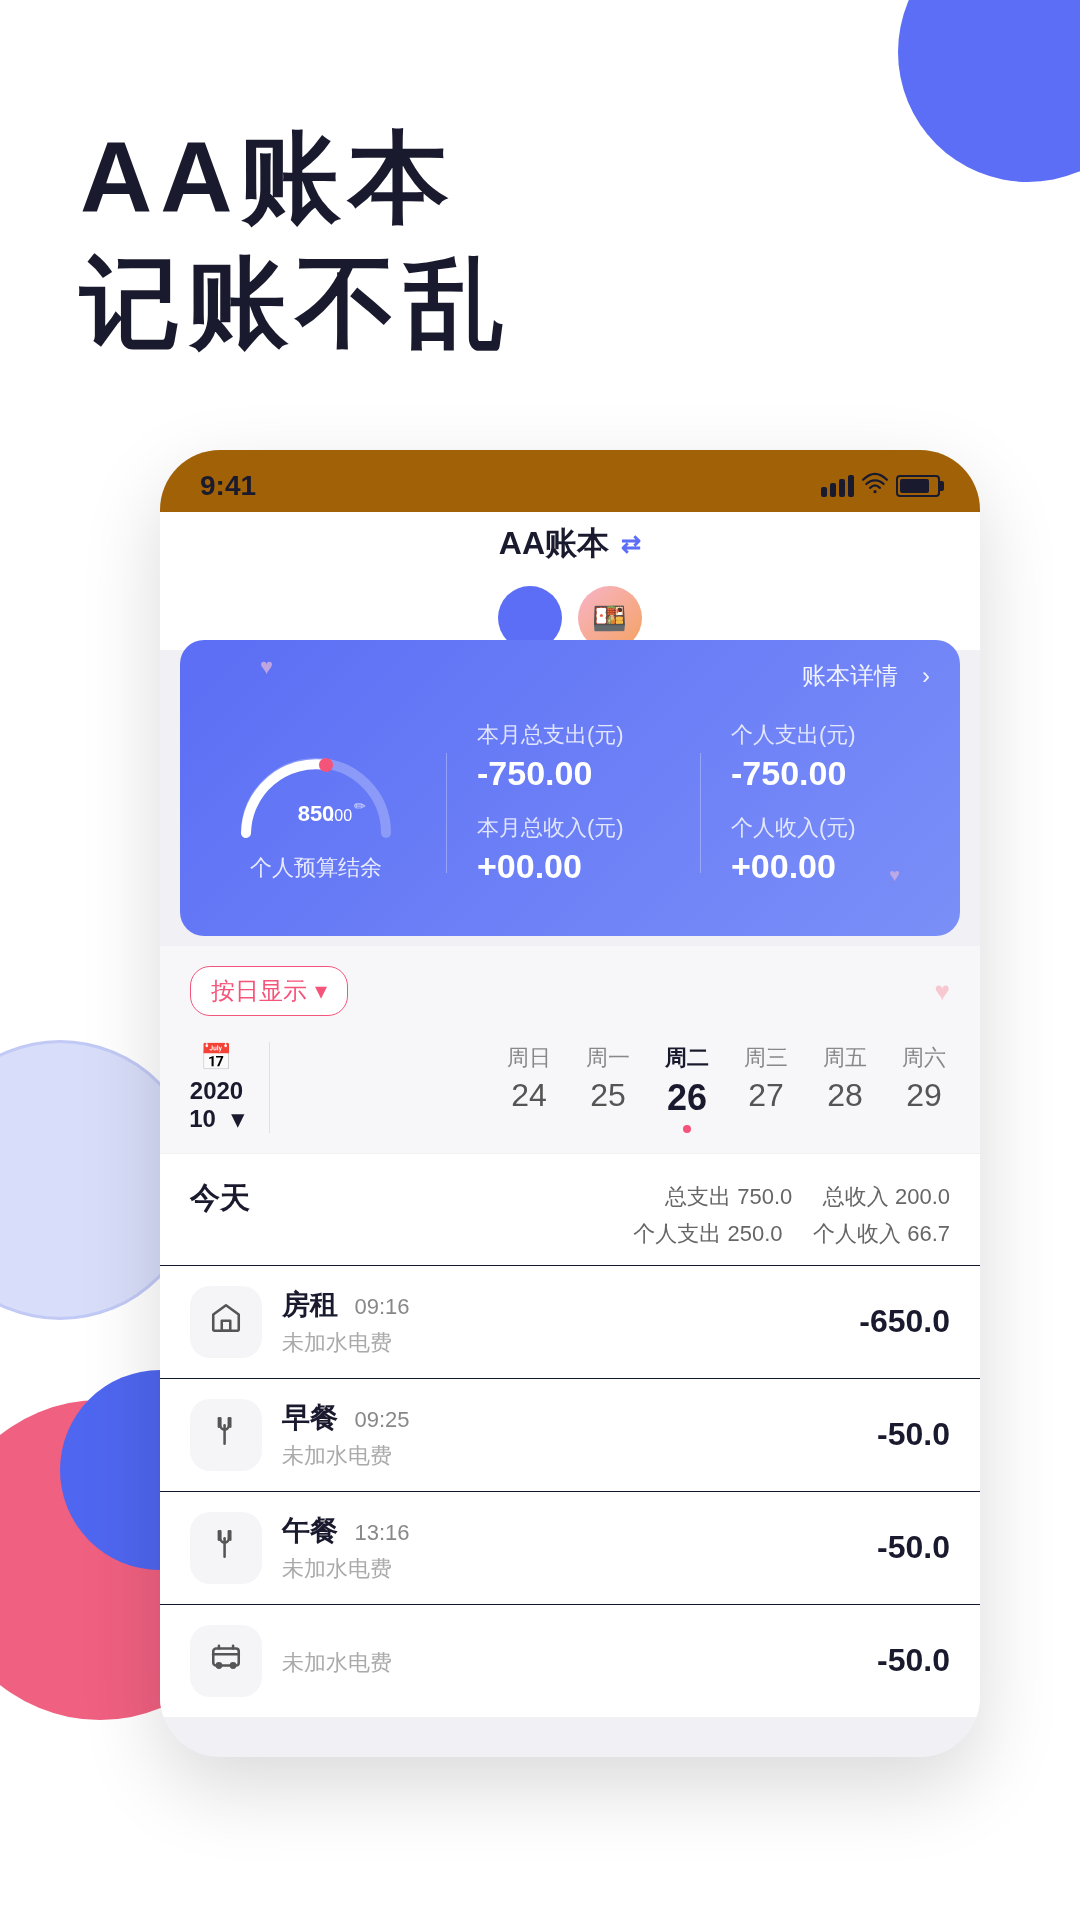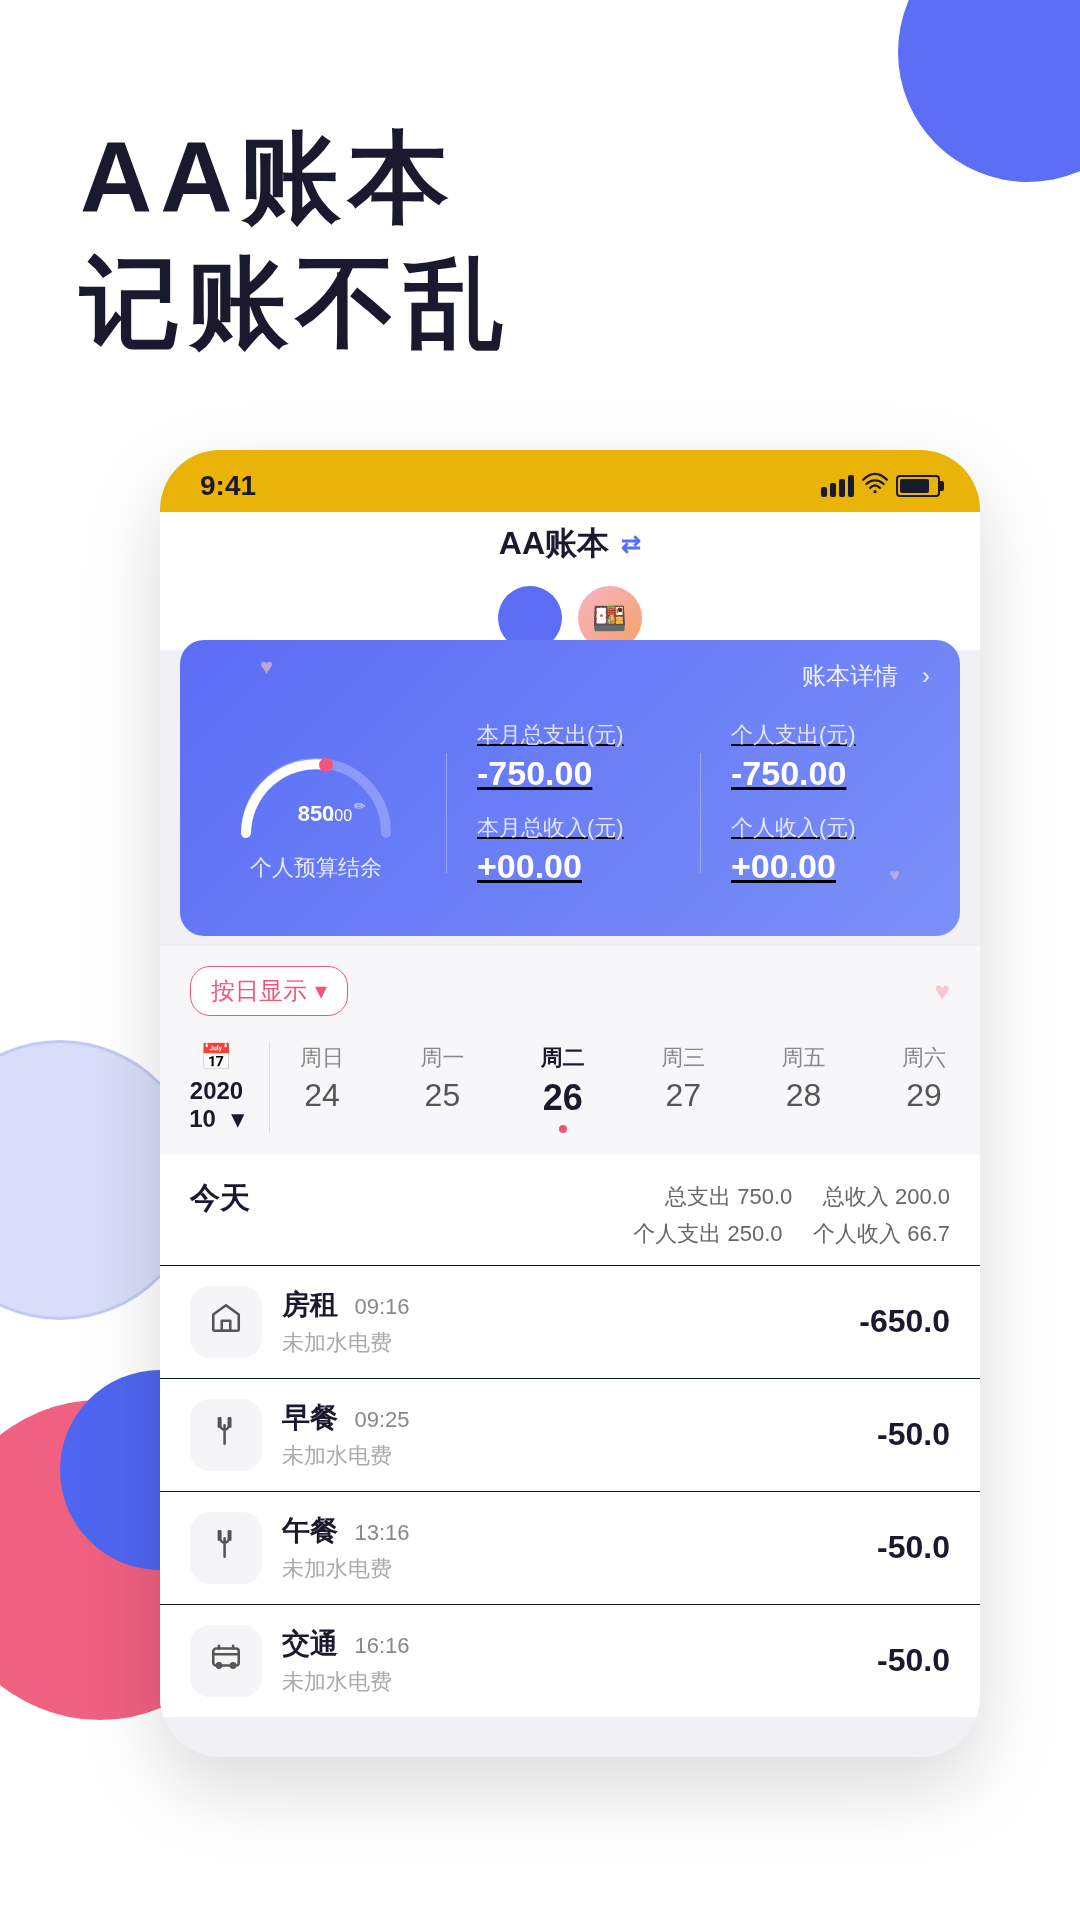--- a/index.html
+++ b/index.html
@@ -88,21 +88,21 @@
       padding-bottom: 40px;
       margin-left: 160px;
     }
 
     
     .status-bar {
       display: flex;
       justify-content: space-between;
       align-items: center;
       padding: 20px 40px 10px 40px;
-      background: #eab308;
+      background: #a16207;
     }
     .status-time {
       font-size: 28px;
       font-weight: 600;
       color: #1a1a2e;
     }
     .status-icons {
       display: flex;
       align-items: center;
       gap: 8px;
@@ -247,21 +247,20 @@
       height: 120px;
       background: rgba(255,255,255,0.3);
     }
 
     
     .stats-col {
       flex: 1;
     }
     .stats-row {
       margin-bottom: 20px;
-      text-decoration: underline;
     }
     .stats-row-label {
       color: rgba(255,255,255,0.8);
       font-size: 22px;
     }
     .stats-row-value {
       font-size: 34px;
       font-weight: 700;
       color: #fff;
       margin-top: 4px;
@@ -325,21 +324,22 @@
       font-size: 24px;
       font-weight: 700;
       color: #1a1a2e;
       display: flex;
       align-items: center;
       gap: 16px;
     }
     .cal-days {
       display: flex;
       flex: 1;
-      justify-content: space-between;
+      justify-content: flex-end;
+      gap: 7px;
     }
     .cal-day {
       display: flex;
       flex-direction: column;
       align-items: center;
       gap: 4px;
       min-width: 72px;
     }
     .cal-day-name {
       font-size: 22px;
@@ -672,24 +672,20 @@
       <span class="trans-icon"><svg width="34" height="34" viewBox="0 0 24 24" fill="none" stroke="#555" stroke-width="1.8" stroke-linecap="round" stroke-linejoin="round">
                 <rect x="3" y="6" width="18" height="12" rx="2"></rect>
                 <path d="M3 10h18"></path>
                 <circle cx="7" cy="18" r="1.5"></circle>
                 <circle cx="17" cy="18" r="1.5"></circle>
                 <path d="M7 6V4"></path>
                 <path d="M17 6V4"></path>
               </svg></span>
     </div>
     <div class="trans-info">
-      <div>
-        <span class="trans-name">交通</span>
-        <span class="trans-time">16:16</span>
-      </div>
       <div class="trans-sub">未加水电费</div>
     </div>
     <span class="trans-amount negative">-50.0</span>
   </div>
       </div>
   </div>
 
 </div>
 
 </body></html>

